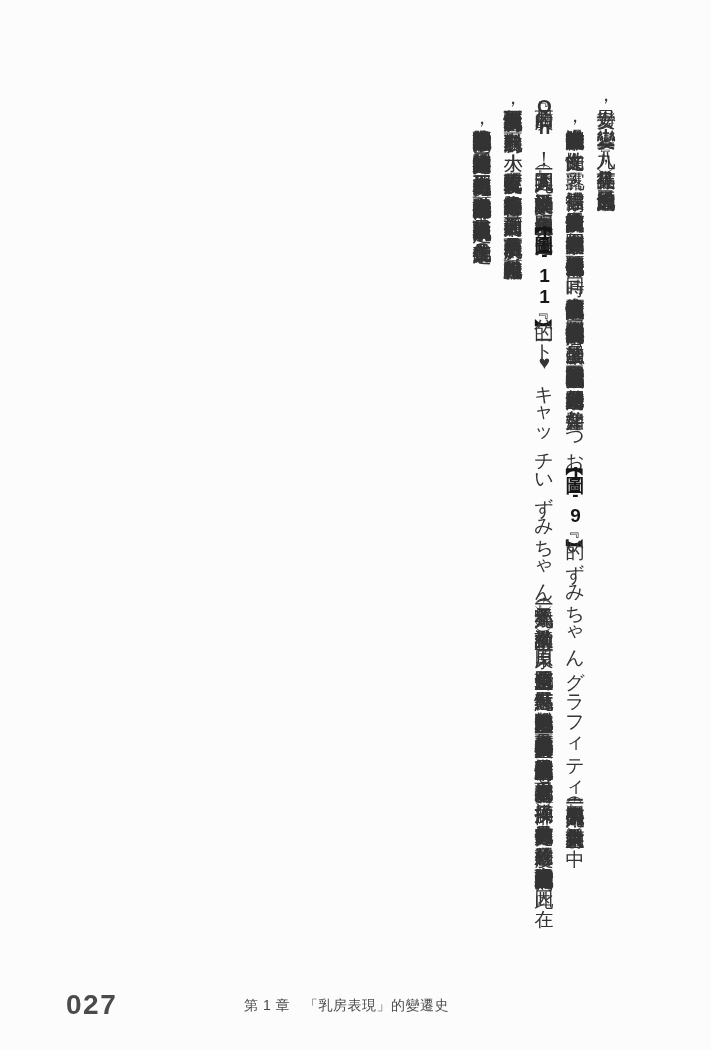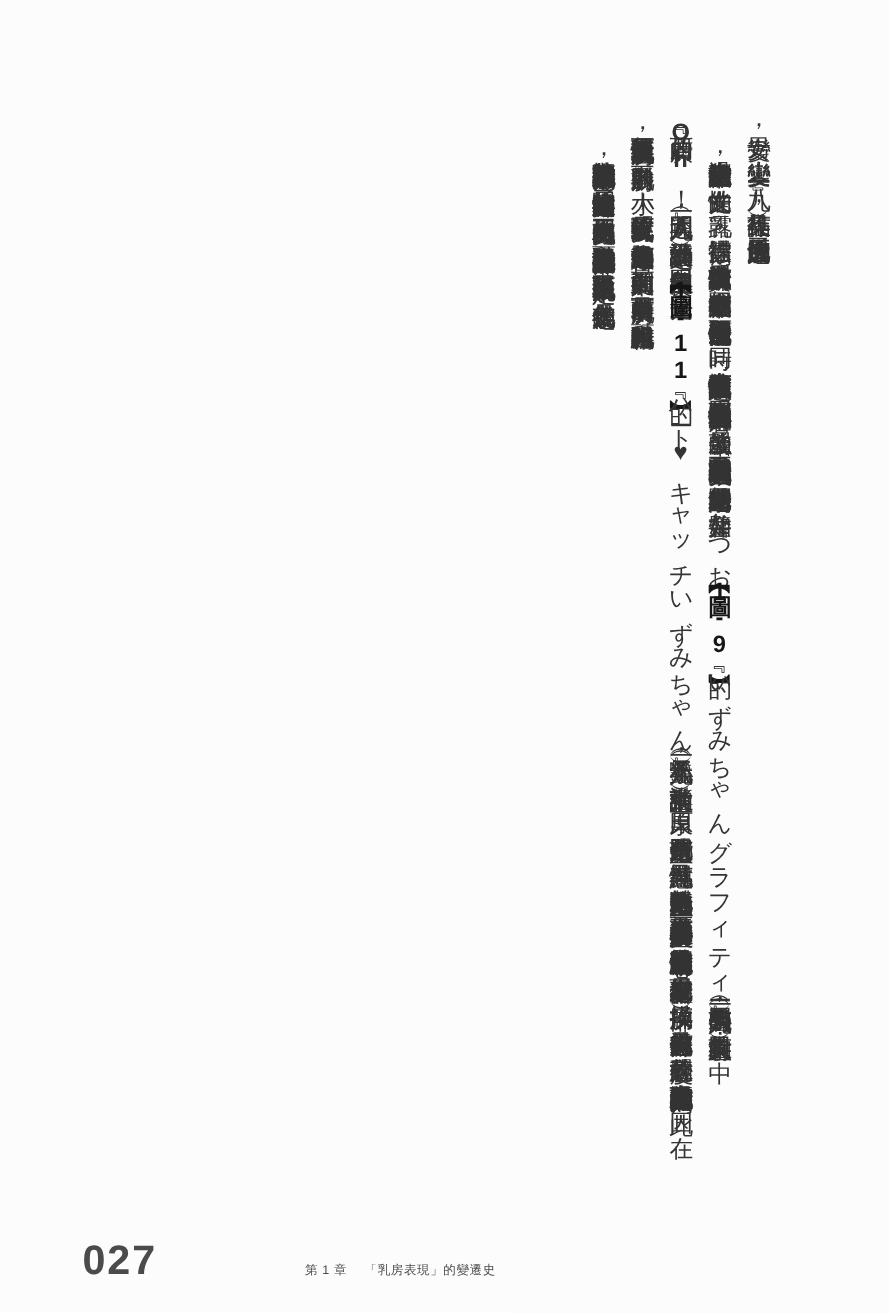--- a/index.html
+++ b/index.html
@@ -43,34 +43,33 @@
     text-orientation: upright;
     font-family: "Liberation Sans", sans-serif;
     font-weight: 700;
   }
   .footer-page-number {
     position: absolute;
     left: 66px;
     top: 989px;
     font-family: "Liberation Sans", "DejaVu Sans", sans-serif;
     font-weight: 700;
-    font-size: 33px;
+    font-size: 28px;
     letter-spacing: 1.5px;
     color: #4b4b4b;
   }
   .footer-chapter {
     position: absolute;
     left: 244px;
     top: 997px;
     font-family: "Liberation Sans", "DejaVu Sans", sans-serif;
-    font-size: 10px;
+    font-size: 14px;
     letter-spacing: 0.5px;
     color: #4b4b4b;
     white-space: nowrap;
-    margin-top: 12px;
   }
   .footer-chapter .chapter-label {
     margin-right: 14px;
   }
 </style>
 </head>
 <body>
 
 <div class="page">
 

